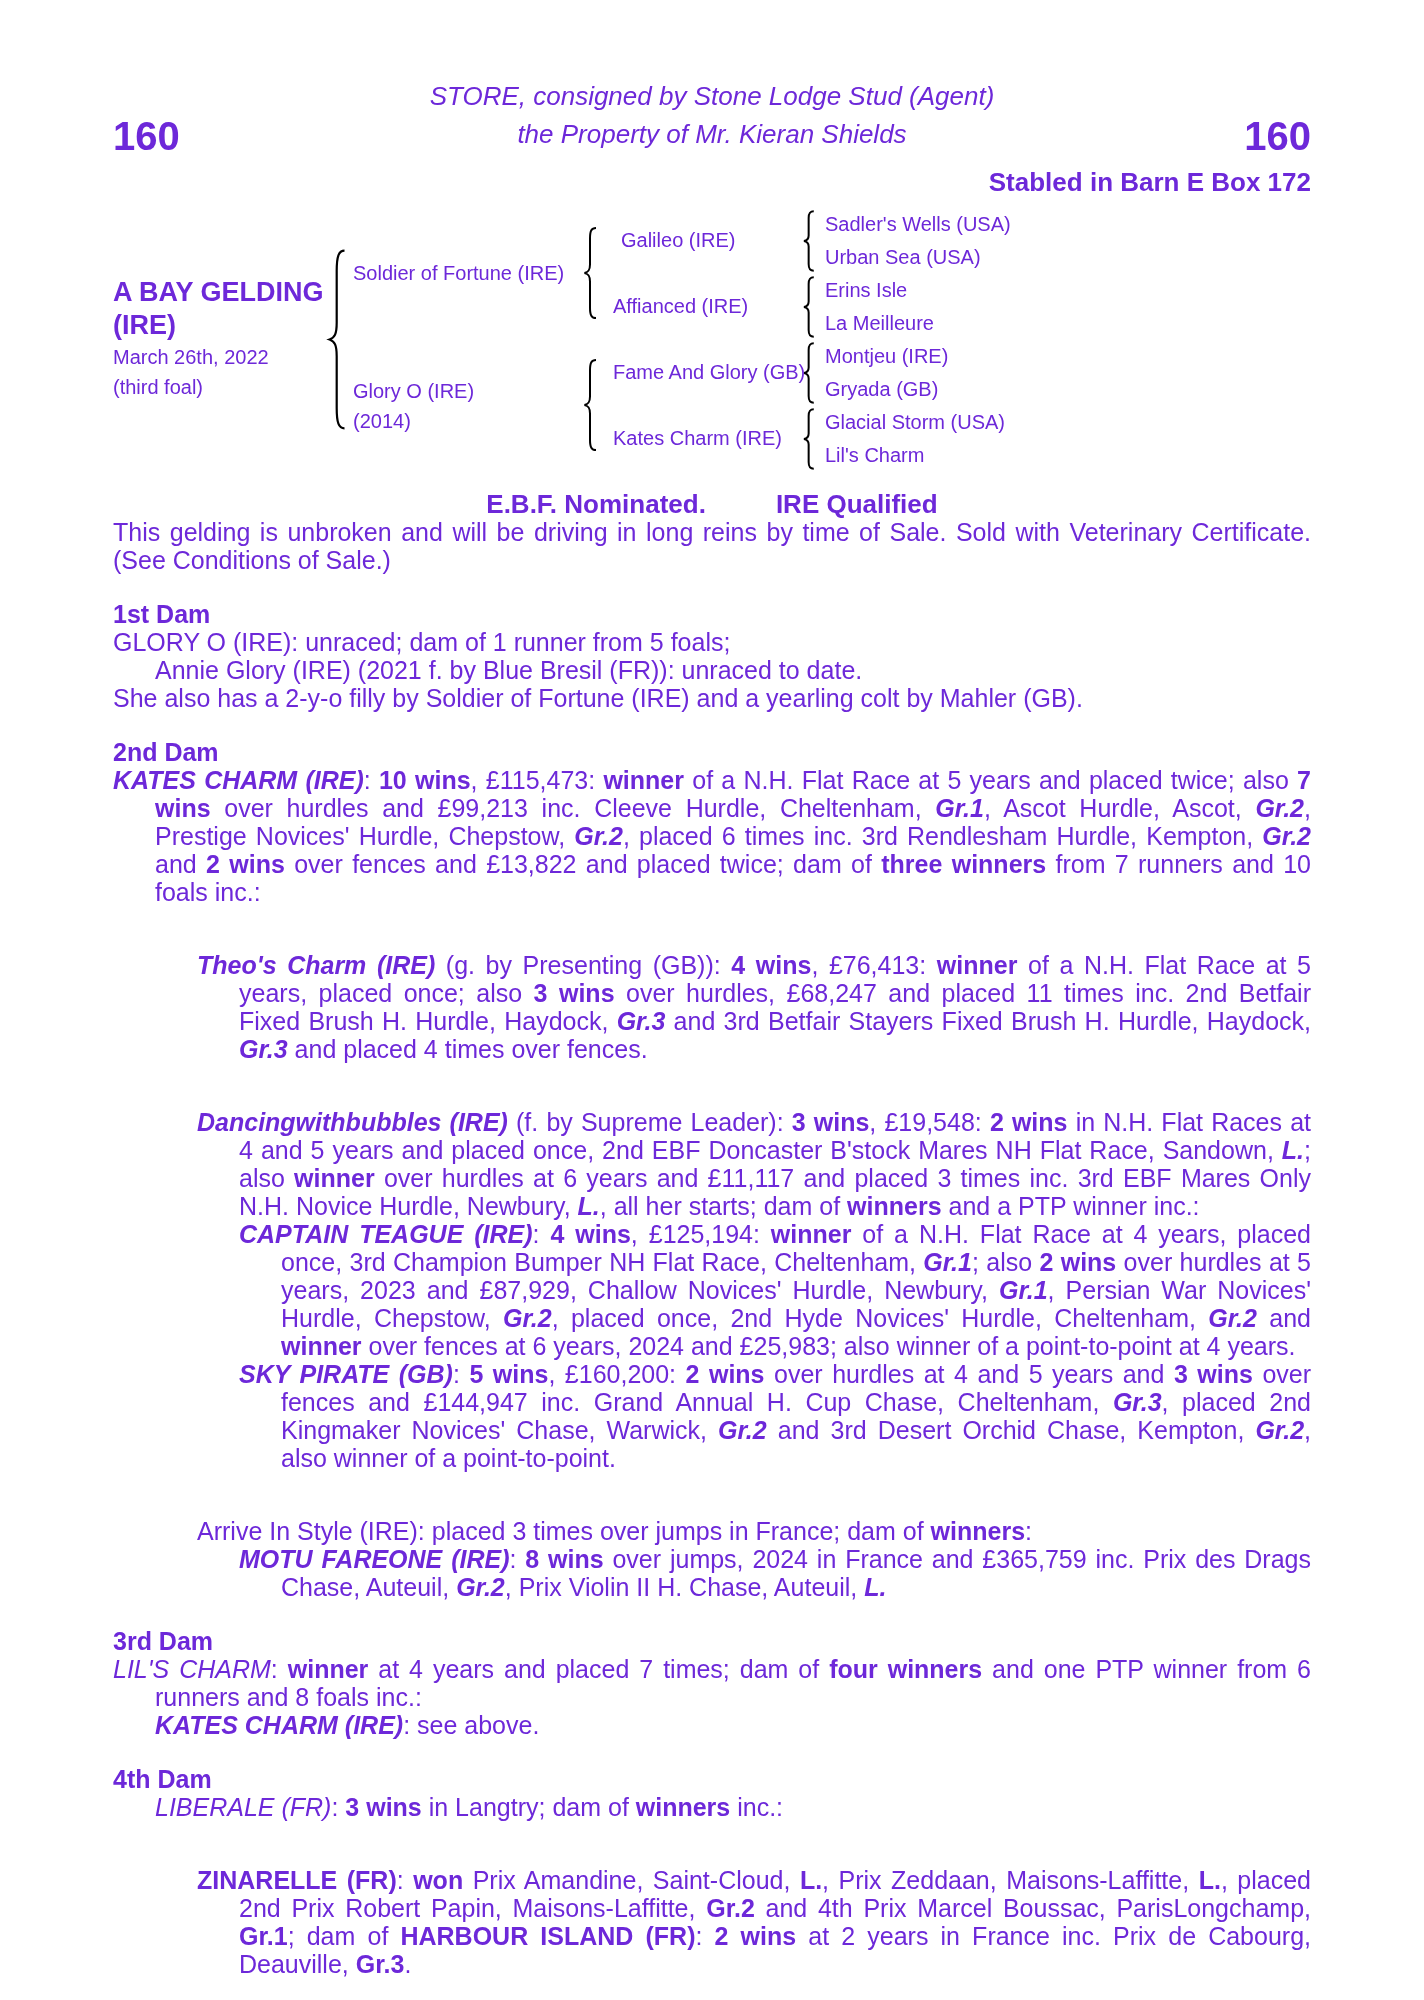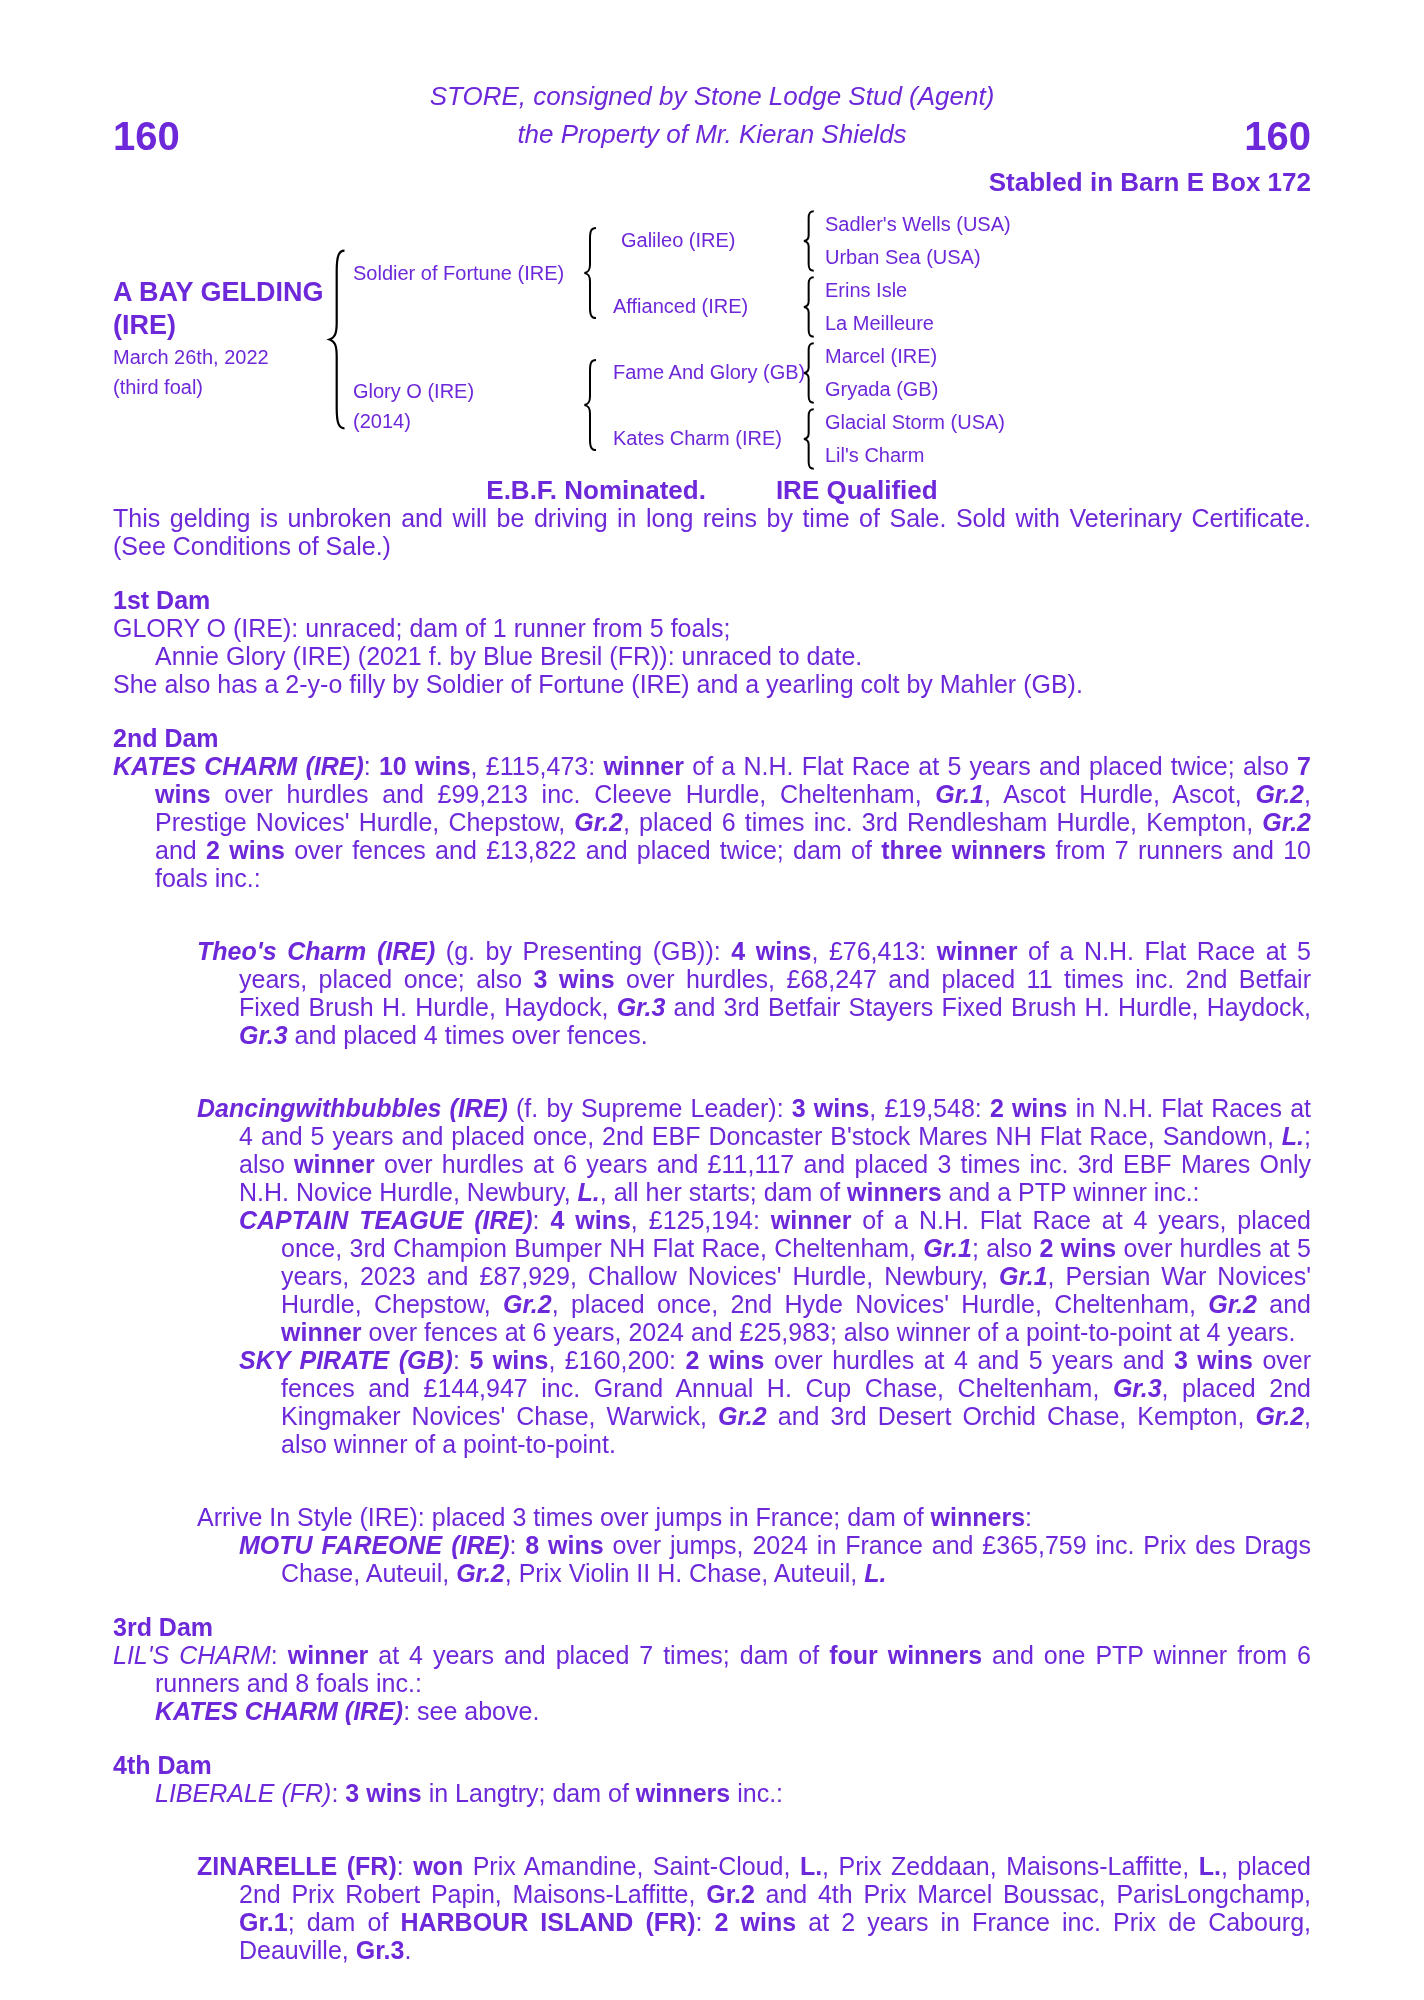--- a/index.html
+++ b/index.html
@@ -49,21 +49,21 @@
   .brc svg{display:block;width:100%;height:100%;}
   .b1{left:212px;top:45px;width:26px;height:185px;}
   .b2a{left:468px;top:24px;width:20px;height:94px;}
   .b2b{left:468px;top:156px;width:20px;height:94px;}
   .b3a{left:688px;top:8px;width:17px;height:62px;}
   .b3b{left:688px;top:74px;width:17px;height:62px;}
   .b3c{left:688px;top:140px;width:17px;height:62px;}
   .b3d{left:688px;top:206px;width:17px;height:62px;}
 
   
-  .ebf{font-weight:bold;font-size:26px;text-align:center;margin-top:2px;}
+  .ebf{font-weight:bold;font-size:26px;text-align:center;margin-top:16px;}
   .ebf-gap{display:inline-block;width:70px;}
   .para{margin:0;text-align:justify;}
   .c0{padding-left:0;text-indent:0;}
   .c1{padding-left:42px;text-indent:-42px;}
   .c2{padding-left:84px;text-indent:-42px;}
   .c3{padding-left:126px;text-indent:-42px;margin-top:45px;}
   .c4{padding-left:168px;text-indent:-42px;}
   .dam-heading{font-weight:bold;margin-top:26px;}
   .desc{margin-top:0px;}
 
@@ -140,21 +140,21 @@
 
     <div class="pn g2-0">Galileo (IRE)</div>
     <div class="pn g2-1">Affianced (IRE)</div>
     <div class="pn g2-2">Fame And Glory (GB)</div>
     <div class="pn g2-3">Kates Charm (IRE)</div>
 
     <div class="pn g3-0">Sadler's Wells (USA)</div>
     <div class="pn g3-1">Urban Sea (USA)</div>
     <div class="pn g3-2">Erins Isle</div>
     <div class="pn g3-3">La Meilleure</div>
-    <div class="pn g3-4">Marcel (IRE)</div>
+    <div class="pn g3-4">Montjeu (IRE)</div>
     <div class="pn g3-5">Gryada (GB)</div>
     <div class="pn g3-6">Glacial Storm (USA)</div>
     <div class="pn g3-7">Lil's Charm</div>
   </div>
 
   <div class="ebf">
     <span>E.B.F. Nominated.</span><span class="ebf-gap"></span><span>IRE Qualified</span>
   </div>
 
   <p class="para c0 desc"><span class="st-n">This gelding is unbroken and will be driving in long reins by time of Sale. Sold with Veterinary Certificate. (See Conditions of Sale.)</span></p>

